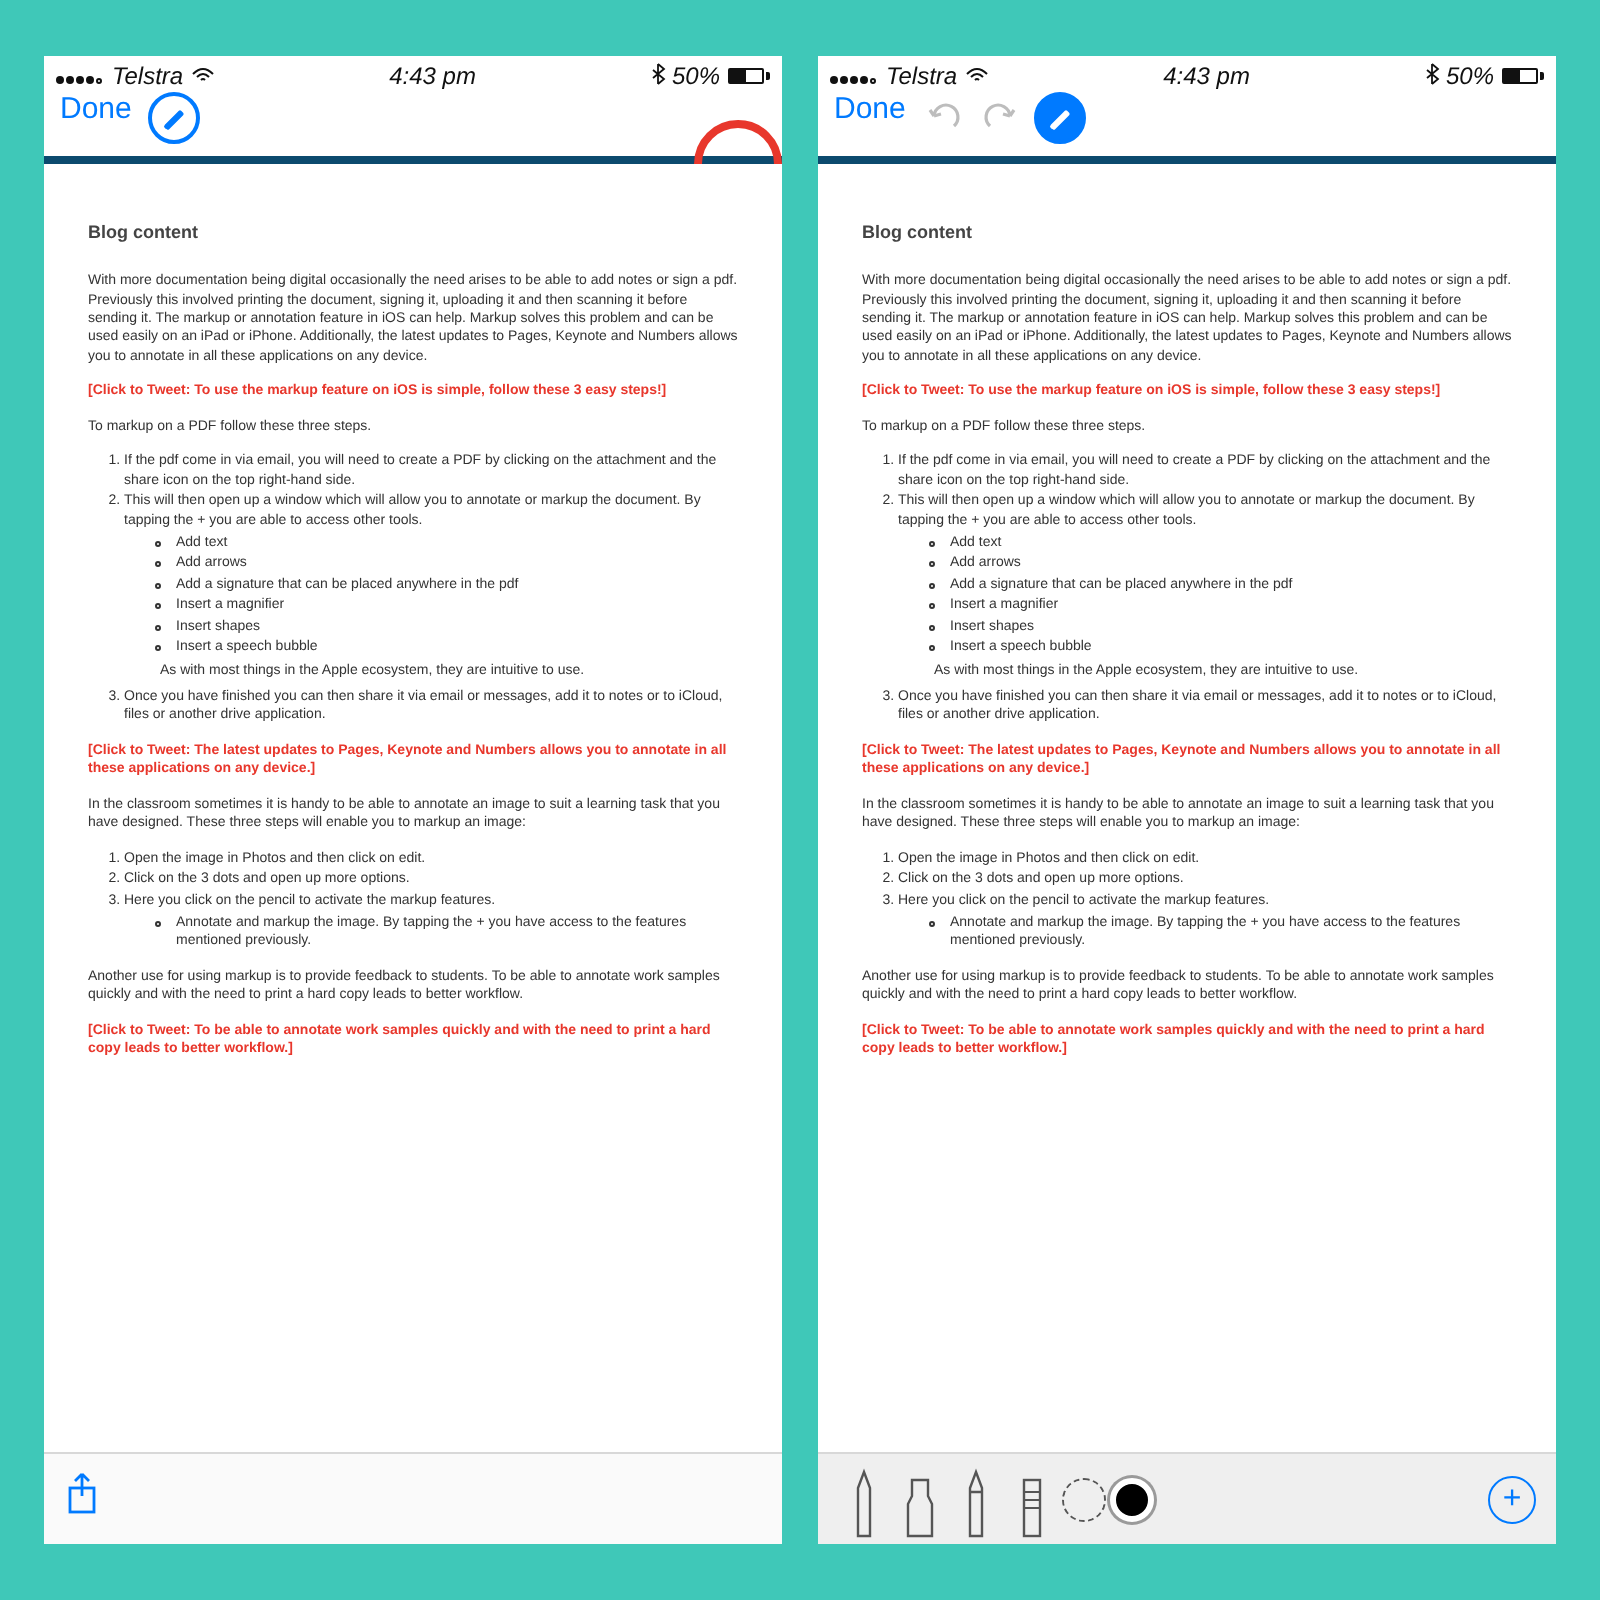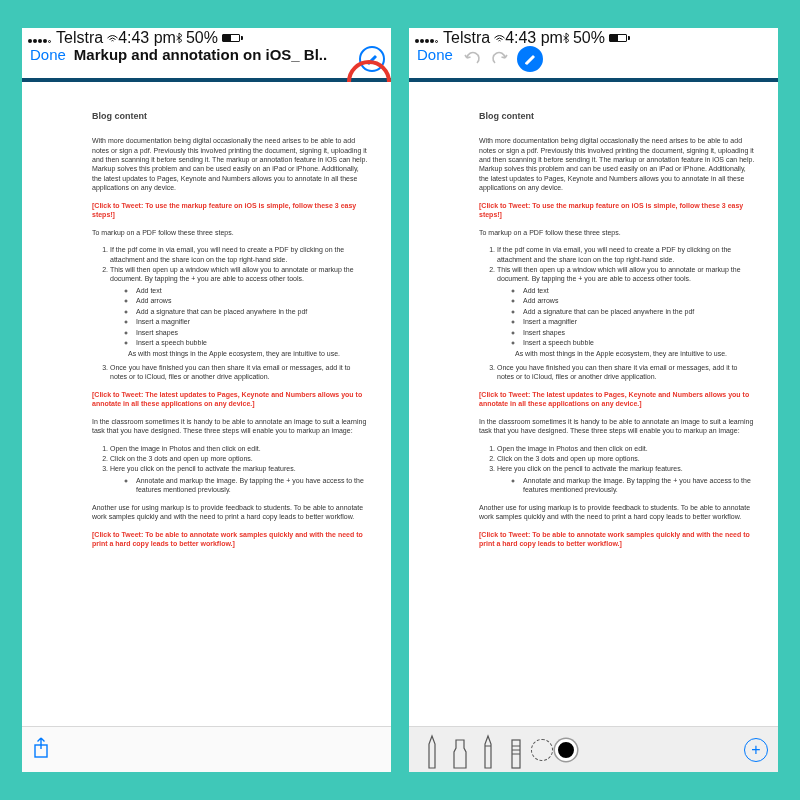--- a/index.html
+++ b/index.html
@@ -14,23 +14,24 @@
     flex: 1 1 0;
     background: #fff;
     display: flex; flex-direction: column;
     position: relative;
     overflow: hidden;
   }
   
   .statusbar {
     height: 18px;
     padding: 2px 6px 0 6px;
-    font-size: 16px;
-    display: flex; justify-content: flex-start; align-items: center;
+    font-size: 12px;
+    display: flex; justify-content: space-between; align-items: center;
     color: #111;
+    font-style: italic;
   }
   .sb-left, .sb-right { display: flex; align-items: center; gap: 4px; }
   .sb-dots span {
     display: inline-block; width: 4px; height: 4px; border-radius: 50%; background:#111; margin-right:1px;
   }
   .sb-dots span.hollow { background:transparent; border:1px solid #111; width:3px; height:3px; }
   .wifi-icon, .bt-icon { display:inline-block; }
   .battery {
     display:inline-flex; align-items:center; gap:1px;
   }
@@ -79,21 +80,20 @@
     flex:1;
     background:#fff;
     overflow:hidden;
     position:relative;
   }
   .doc-inner {
     padding: 28px 22px 10px 22px;
     font-size: 7px;
     line-height: 1.35;
     color:#333;
-    margin-left:48px;
   }
   .doc-inner h3 {
     font-size: 9px; font-weight:700; color:#444;
     margin-bottom:14px;
   }
   .doc-inner p { margin-bottom:8px; }
   .red-txt { color:#e8372c; font-weight:600; }
   .doc-inner ol { margin:4px 0 8px 18px; padding:0; }
   .doc-inner ul { list-style-type: circle; margin:2px 0 2px 26px; padding:0; }
   .doc-inner li { margin-bottom:1px; }
@@ -166,21 +166,20 @@
         <span class="bat-body">
             <span class="bat-fill"></span>
           </span>
           <span class="bat-tip"></span>
       </span>
     </div>
   </div>
 
   <div class="navbar" style="position:relative;">
     <span class="nav-done">Done</span>
-    <span class="nav-title">Markup and annotation on iOS_ Bl..</span>
     <span class="nav-actions">
       <span class="markup-btn">
         <svg width="14" height="14">
             <path d="M3 11 L10 4 L11 5 L4 12 Z" fill="none" stroke="#007aff" stroke-width="1.6" stroke-linejoin="round"></path>
             <path d="M2.5 12 L4 10.5" stroke="#007aff" stroke-width="1.6"></path>
           </svg>
       </span>
     </span>
     <span class="red-circle"></span>
   </div>

